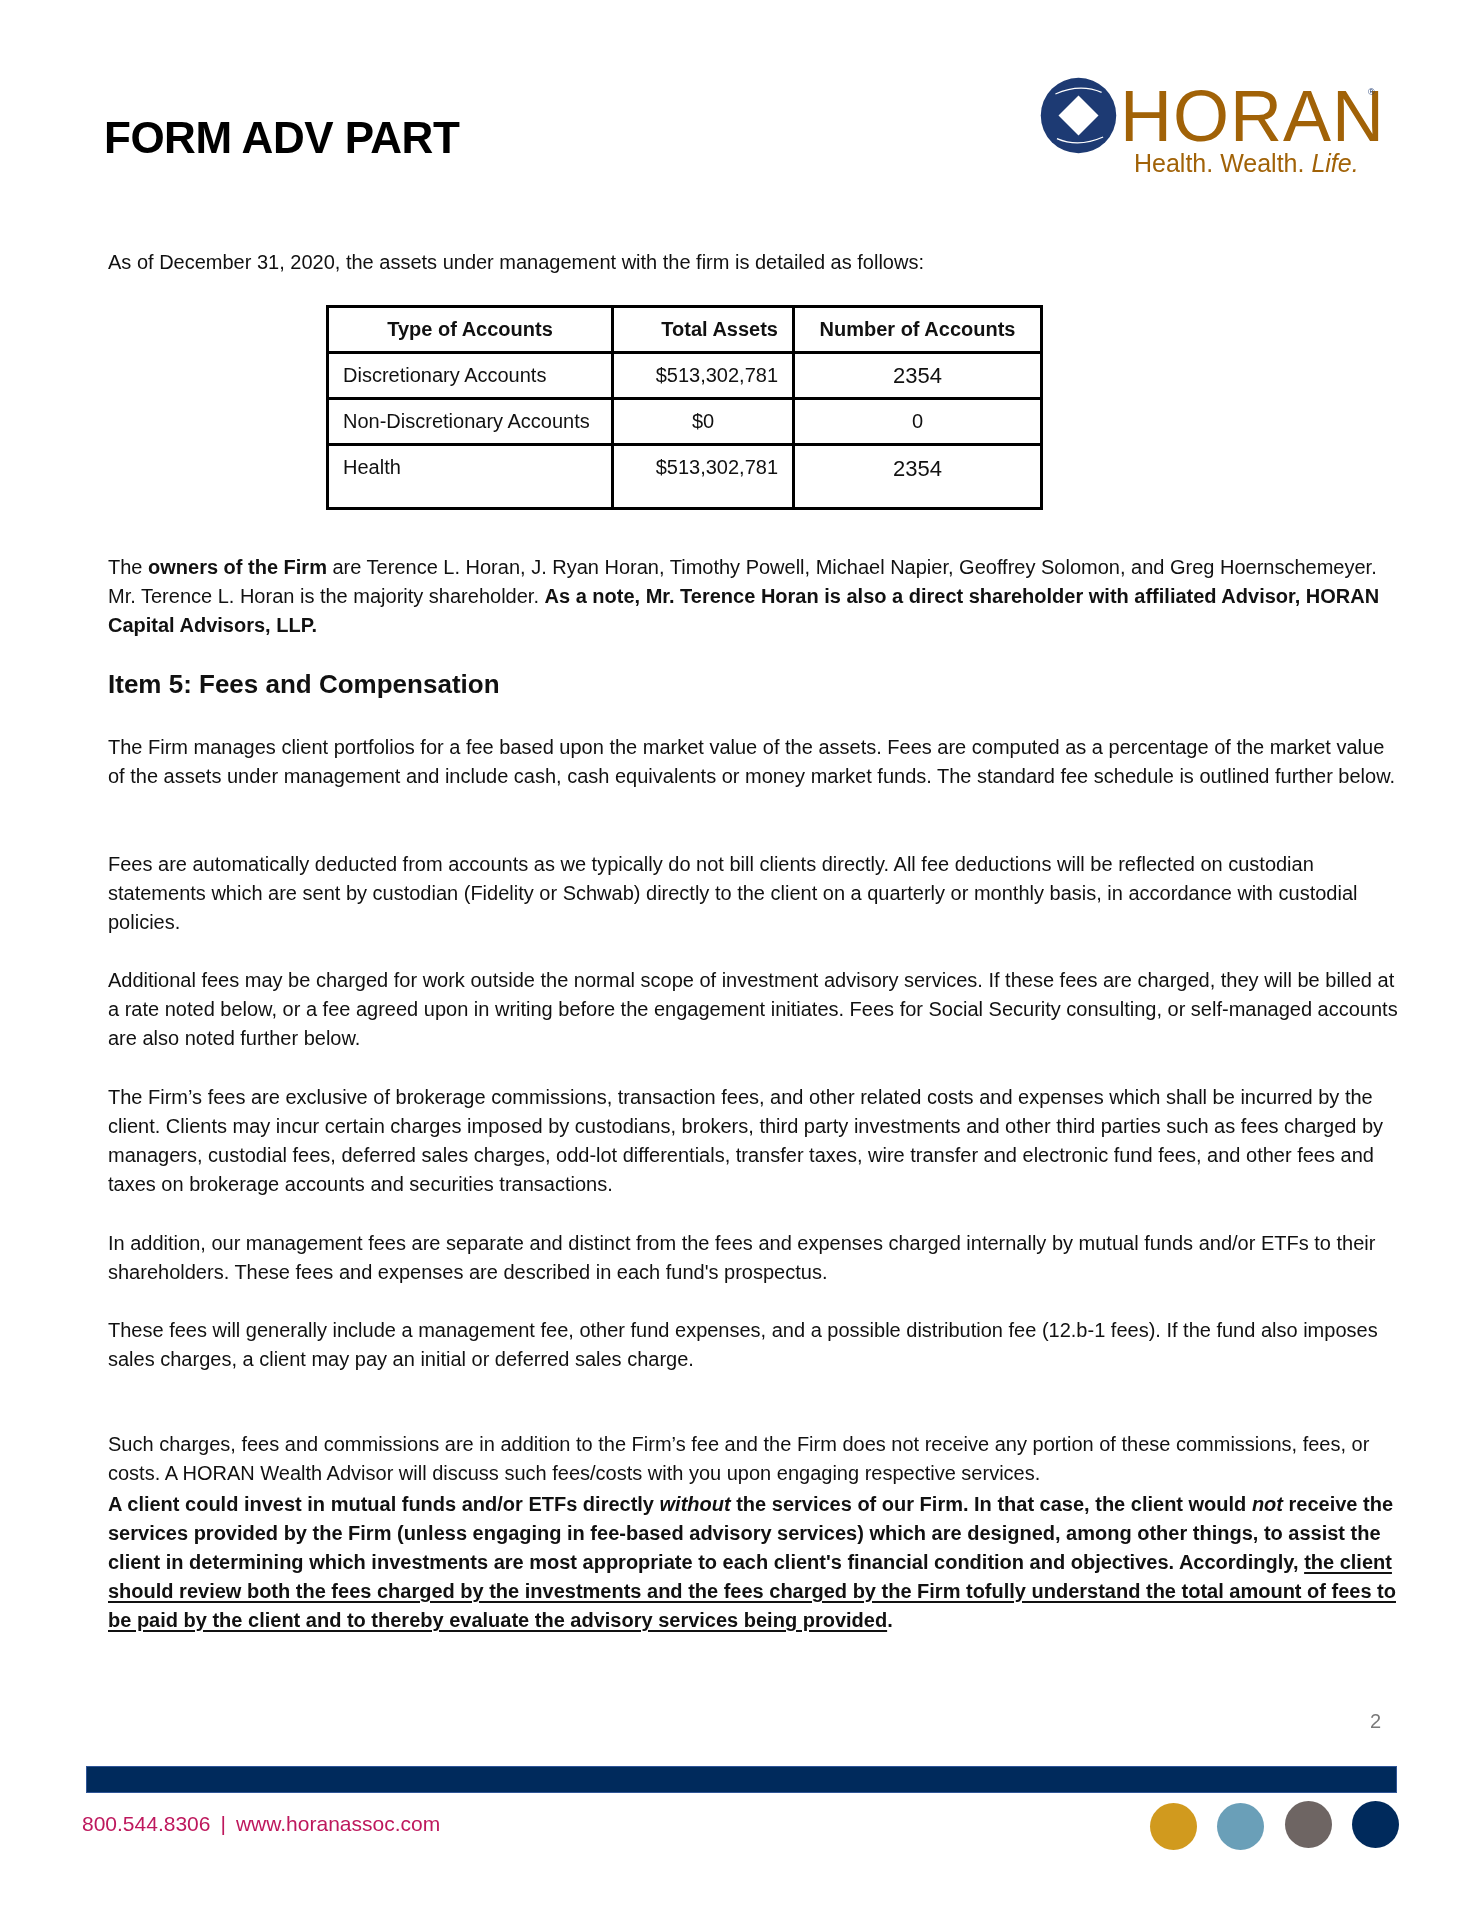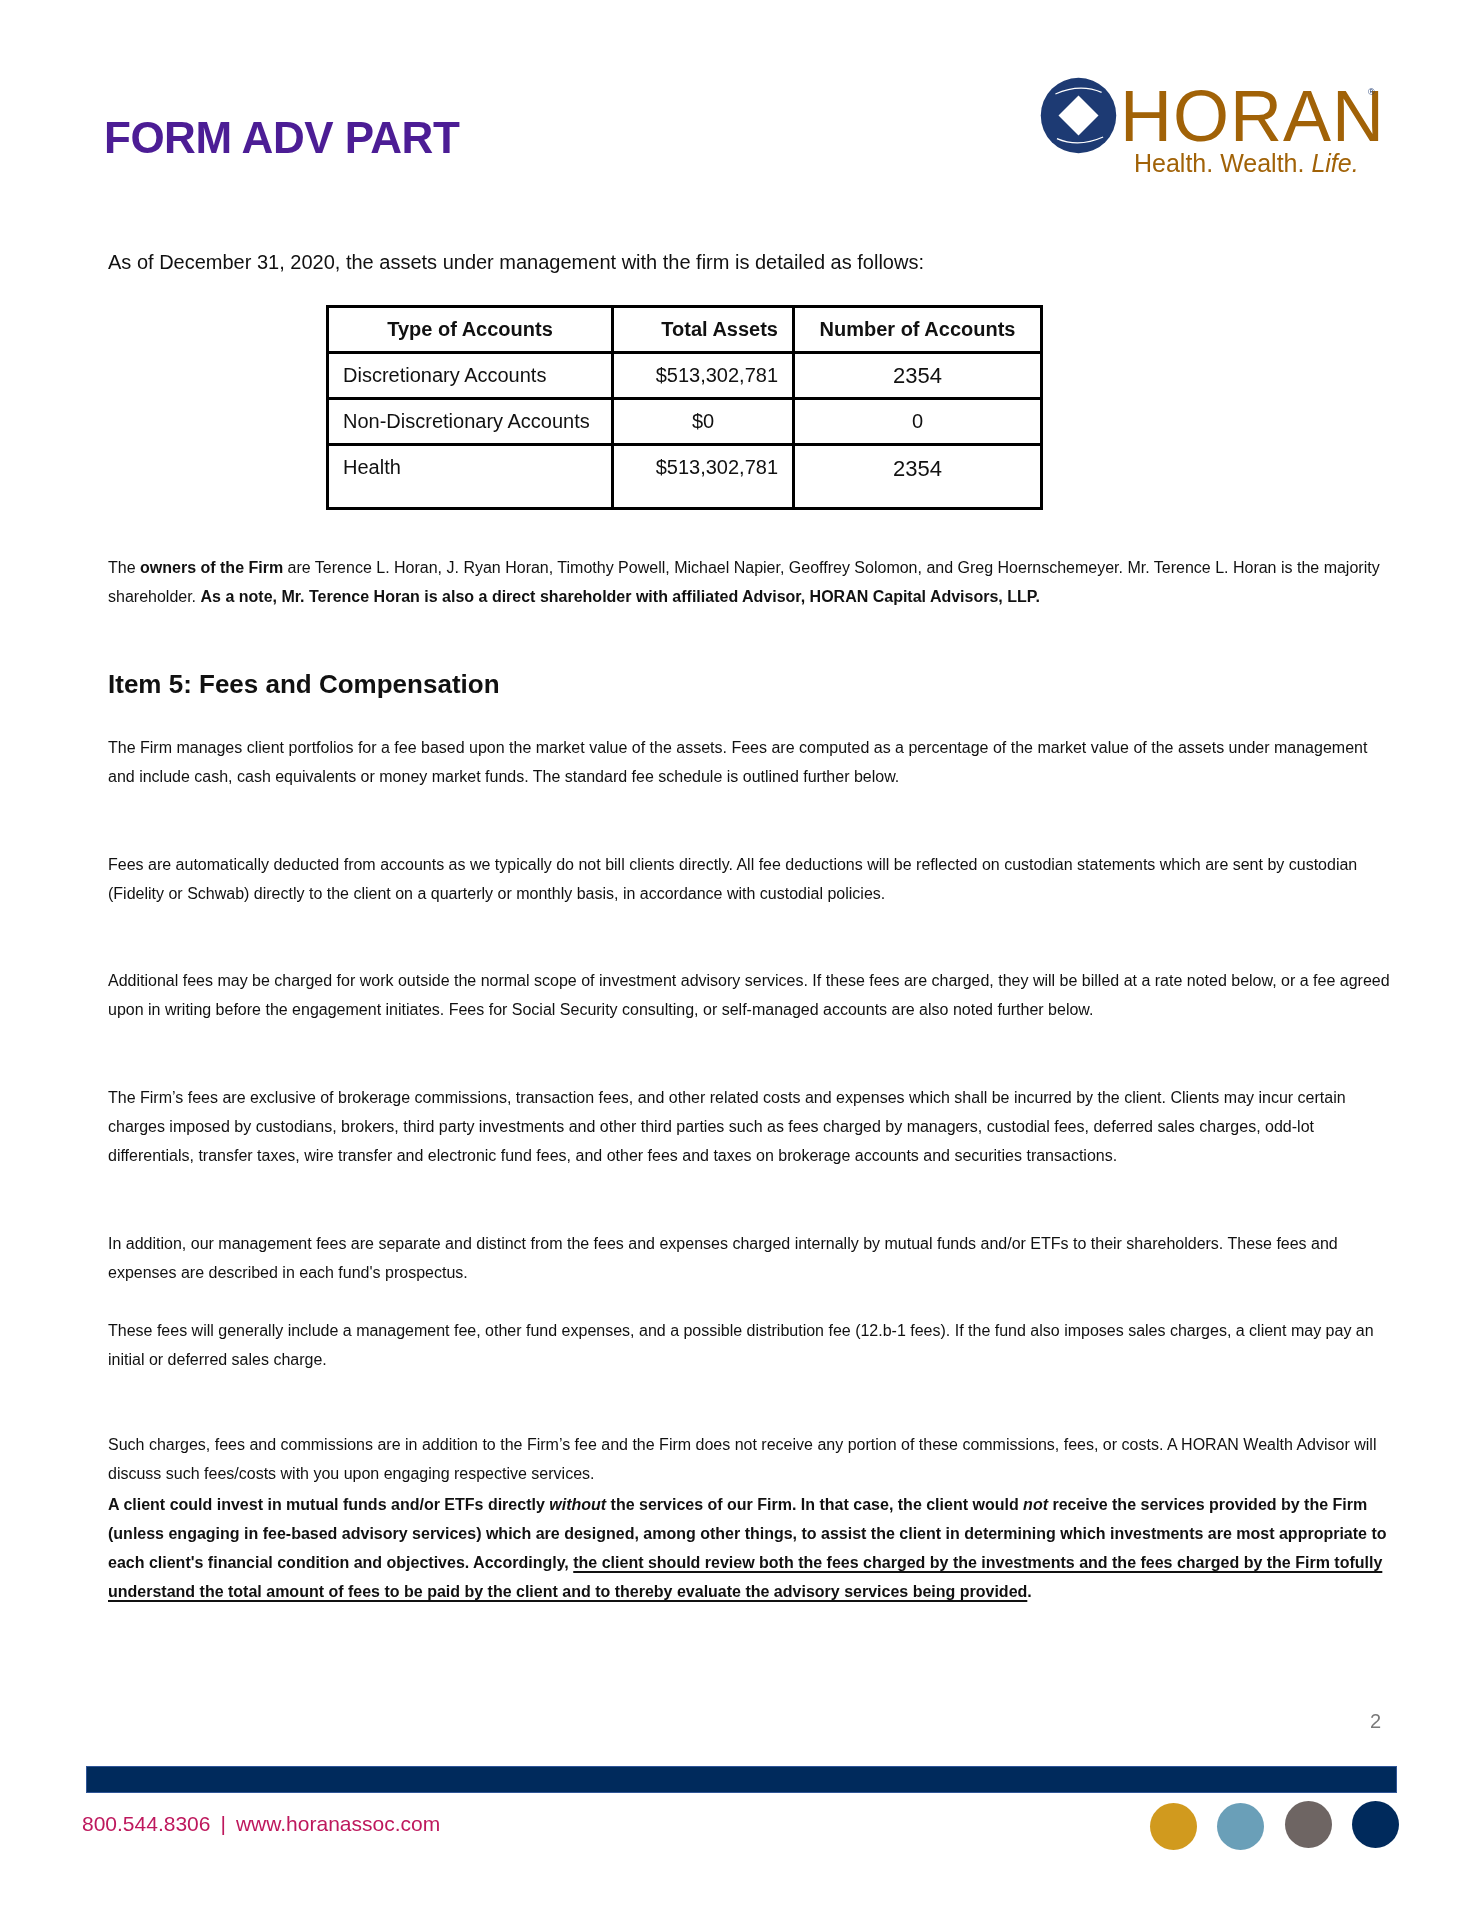--- a/index.html
+++ b/index.html
@@ -1,19 +1,19 @@
 <!DOCTYPE html>
 <html><head>
 <meta charset="utf-8">
 <style>
   html, body { margin: 0; padding: 0; background: #ffffff; }
   body { width: 1484px; height: 1920px; position: relative; overflow: hidden;
          font-family: "Liberation Sans", "DejaVu Sans", sans-serif; color: #111; }
   .title { position: absolute; left: 104px; top: 112px; font-size: 44px; font-weight: bold;
-           color: #4c1d95; letter-spacing: -0.5px; margin: 0; line-height: 52px; }
+           color: #000000; letter-spacing: -0.5px; margin: 0; line-height: 52px; }
   .logo { position: absolute; left: 1040px; top: 77px; width: 340px; height: 100px; }
   .logo-mark { position: absolute; left: 0; top: 0; width: 77px; height: 77px; }
   .logo-word { position: absolute; left: 80px; top: 0px; font-size: 72px; line-height: 78px;
                color: #a16207; letter-spacing: 1px; font-weight: normal; }
   .logo-reg { position: absolute; left: 328px; top: 10px; font-size: 9px; color: #1d3a73; }
   .logo-tag { position: absolute; left: 94px; top: 72px; font-size: 25px; color: #a16207; line-height: 28px; }
   .logo-tag i { font-style: italic; }
 
   .intro { position: absolute; left: 108px; top: 248px; font-size: 20px; line-height: 29px; margin: 0; }
 
@@ -23,21 +23,21 @@
   table.aum th { height: 43px; font-weight: bold; }
   table.aum td { height: 43px; }
   table.aum tr.total td { height: 51px; vertical-align: top; padding-top: 10px; }
   .c1 { width: 254px; text-align: left; }
   .c1h { text-align: center; }
   .c2 { width: 150px; text-align: right; }
   .c2.center { text-align: center; }
   .c3 { width: 217px; text-align: center; }
   .num { font-size: 22px; }
 
-  .body-text { position: absolute; left: 108px; width: 1290px; font-size: 16px; line-height: 29px; margin: 0; }
+  .body-text { position: absolute; left: 108px; width: 1290px; font-size: 20px; line-height: 29px; margin: 0; }
   .h2 { position: absolute; left: 108px; top: 668px; font-size: 26px; font-weight: bold; margin: 0; line-height: 32px; }
   u { text-decoration-thickness: 2px; text-underline-offset: 3px; }
 
   .page-num { position: absolute; left: 1370px; top: 1710px; font-size: 20px; color: #7a7a7a; }
   .footer-bar { position: absolute; left: 86px; top: 1766px; width: 1311px; height: 27px;
                 background: #002a5c; border: 1px solid #2f5597; box-sizing: border-box; }
   .footer-contact { position: absolute; left: 82px; top: 1812px; font-size: 21px; font-weight: normal; color: #be185d; }
   .footer-contact .sep { padding: 0 10px; }
   .dots { position: absolute; left: 1150px; top: 1803px; height: 50px; }
   .dot { position: absolute; top: 0; width: 47px; height: 47px; border-radius: 50%; }

